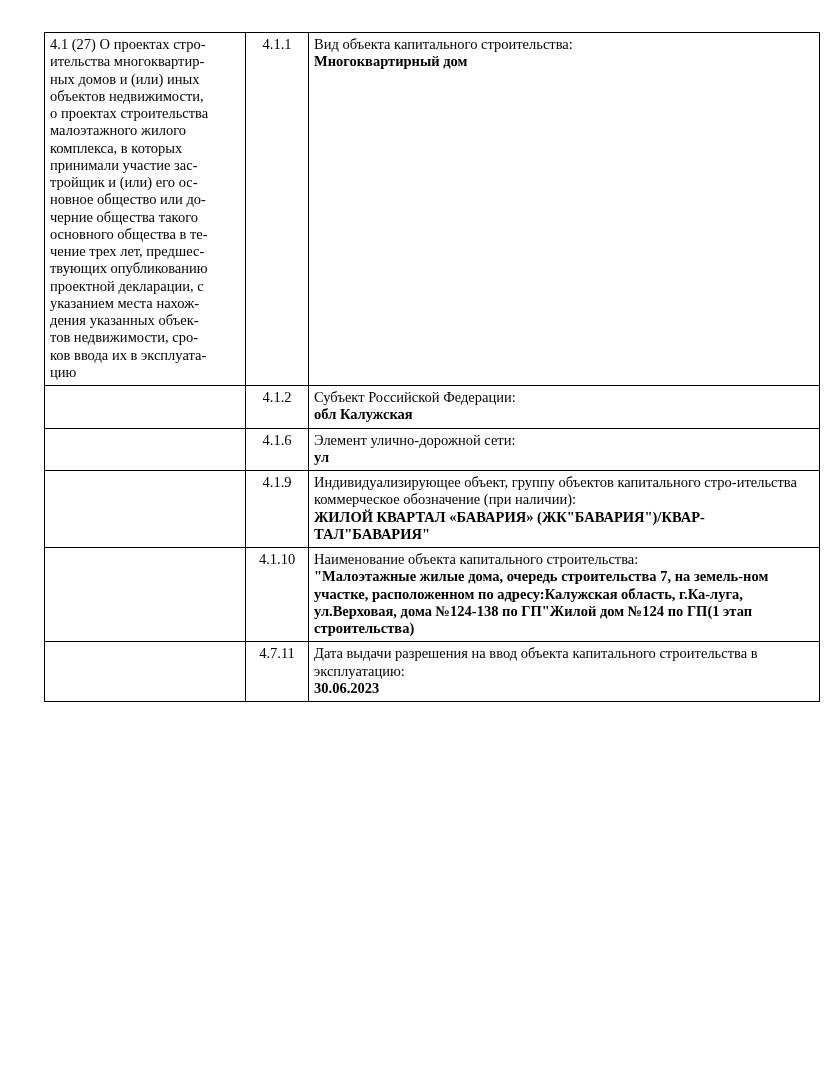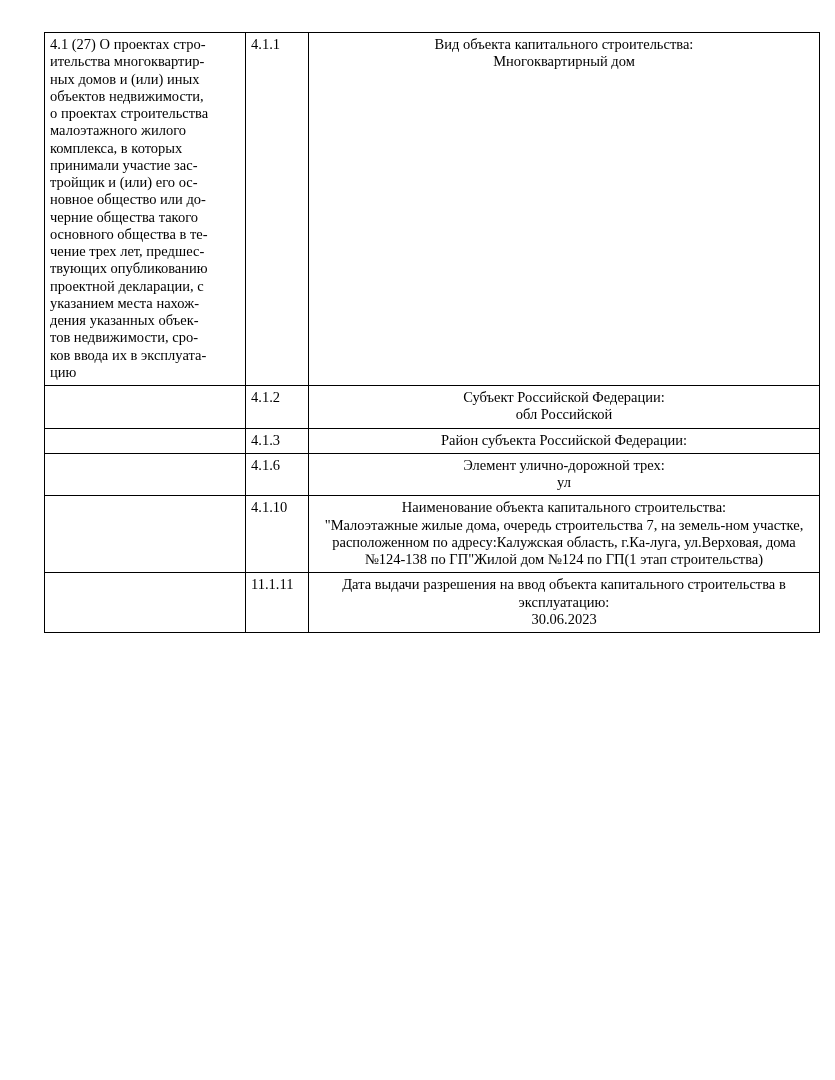--- a/index.html
+++ b/index.html
@@ -35,37 +35,36 @@
   td.col-desc {
     width: 190px;
     text-align: justify;
     text-align-last: left;
     hyphens: manual;
     padding-left: 6px;
     padding-right: 6px;
   }
   td.col-code {
     width: 52px;
-    text-align: left;
+    text-align: center;
     padding-left: 6px;
     vertical-align: middle;
   }
   td.col-val {
     width: 500px;
     padding-left: 7px;
     padding-right: 6px;
-    text-align: center;
   }
   .lbl {
     display: block;
     font-weight: normal;
   }
   .val {
     display: block;
-    font-weight: normal;
+    font-weight: bold;
   }
   .cell-mid {
     vertical-align: middle;
   }
   .desc-text {
     display: block;
     white-space: pre-line;
   }
   .empty-cell {
     height: 100%;
@@ -105,58 +104,59 @@
           <span class="lbl">Вид объекта капитального строительства:</span>
           <span class="val">Многоквартирный дом</span>
         </td>
       </tr>
 
       <tr>
         <td class="col-desc"><span class="empty-cell"></span></td>
         <td class="col-code cell-mid">4.1.2</td>
         <td class="col-val">
           <span class="lbl">Субъект Российской Федерации:</span>
-          <span class="val">обл Российской</span>
+          <span class="val">обл Калужская</span>
         </td>
       </tr>
 
+
+
+
       <tr>
         <td class="col-desc"><span class="empty-cell"></span></td>
-        <td class="col-code cell-mid">4.1.3</td>
+        <td class="col-code cell-mid">4.1.6</td>
         <td class="col-val">
-          <span class="lbl">Район субъекта Российской Федерации:</span>
+          <span class="lbl">Элемент улично-дорожной сети:</span>
+          <span class="val">ул</span>
         </td>
       </tr>
 
 
 
       <tr>
         <td class="col-desc"><span class="empty-cell"></span></td>
-        <td class="col-code cell-mid">4.1.6</td>
+        <td class="col-code cell-mid">4.1.9</td>
         <td class="col-val">
-          <span class="lbl">Элемент улично-дорожной трех:</span>
-          <span class="val">ул</span>
+          <span class="lbl">Индивидуализирующее объект, группу объектов капитального стро-ительства коммерческое обозначение (при наличии):</span>
+          <span class="val">ЖИЛОЙ КВАРТАЛ «БАВАРИЯ» (ЖК"БАВАРИЯ")/КВАР-ТАЛ"БАВАРИЯ"</span>
         </td>
       </tr>
-
-
-
 
       <tr>
         <td class="col-desc"><span class="empty-cell"></span></td>
         <td class="col-code cell-mid">4.1.10</td>
         <td class="col-val">
           <span class="lbl">Наименование объекта капитального строительства:</span>
           <span class="val">"Малоэтажные жилые дома, очередь строительства 7, на земель-ном участке, расположенном по адресу:Калужская область, г.Ка-луга, ул.Верховая, дома №124-138 по ГП"Жилой дом №124 по ГП(1 этап строительства)</span>
         </td>
       </tr>
 
       <tr>
         <td class="col-desc"><span class="empty-cell"></span></td>
-        <td class="col-code cell-mid">11.1.11</td>
+        <td class="col-code cell-mid">4.7.11</td>
         <td class="col-val">
           <span class="lbl">Дата выдачи разрешения на ввод объекта капитального строительства в эксплуатацию:</span>
           <span class="val">30.06.2023</span>
         </td>
       </tr>
 
 
     </tbody>
   </table>
 </div>

